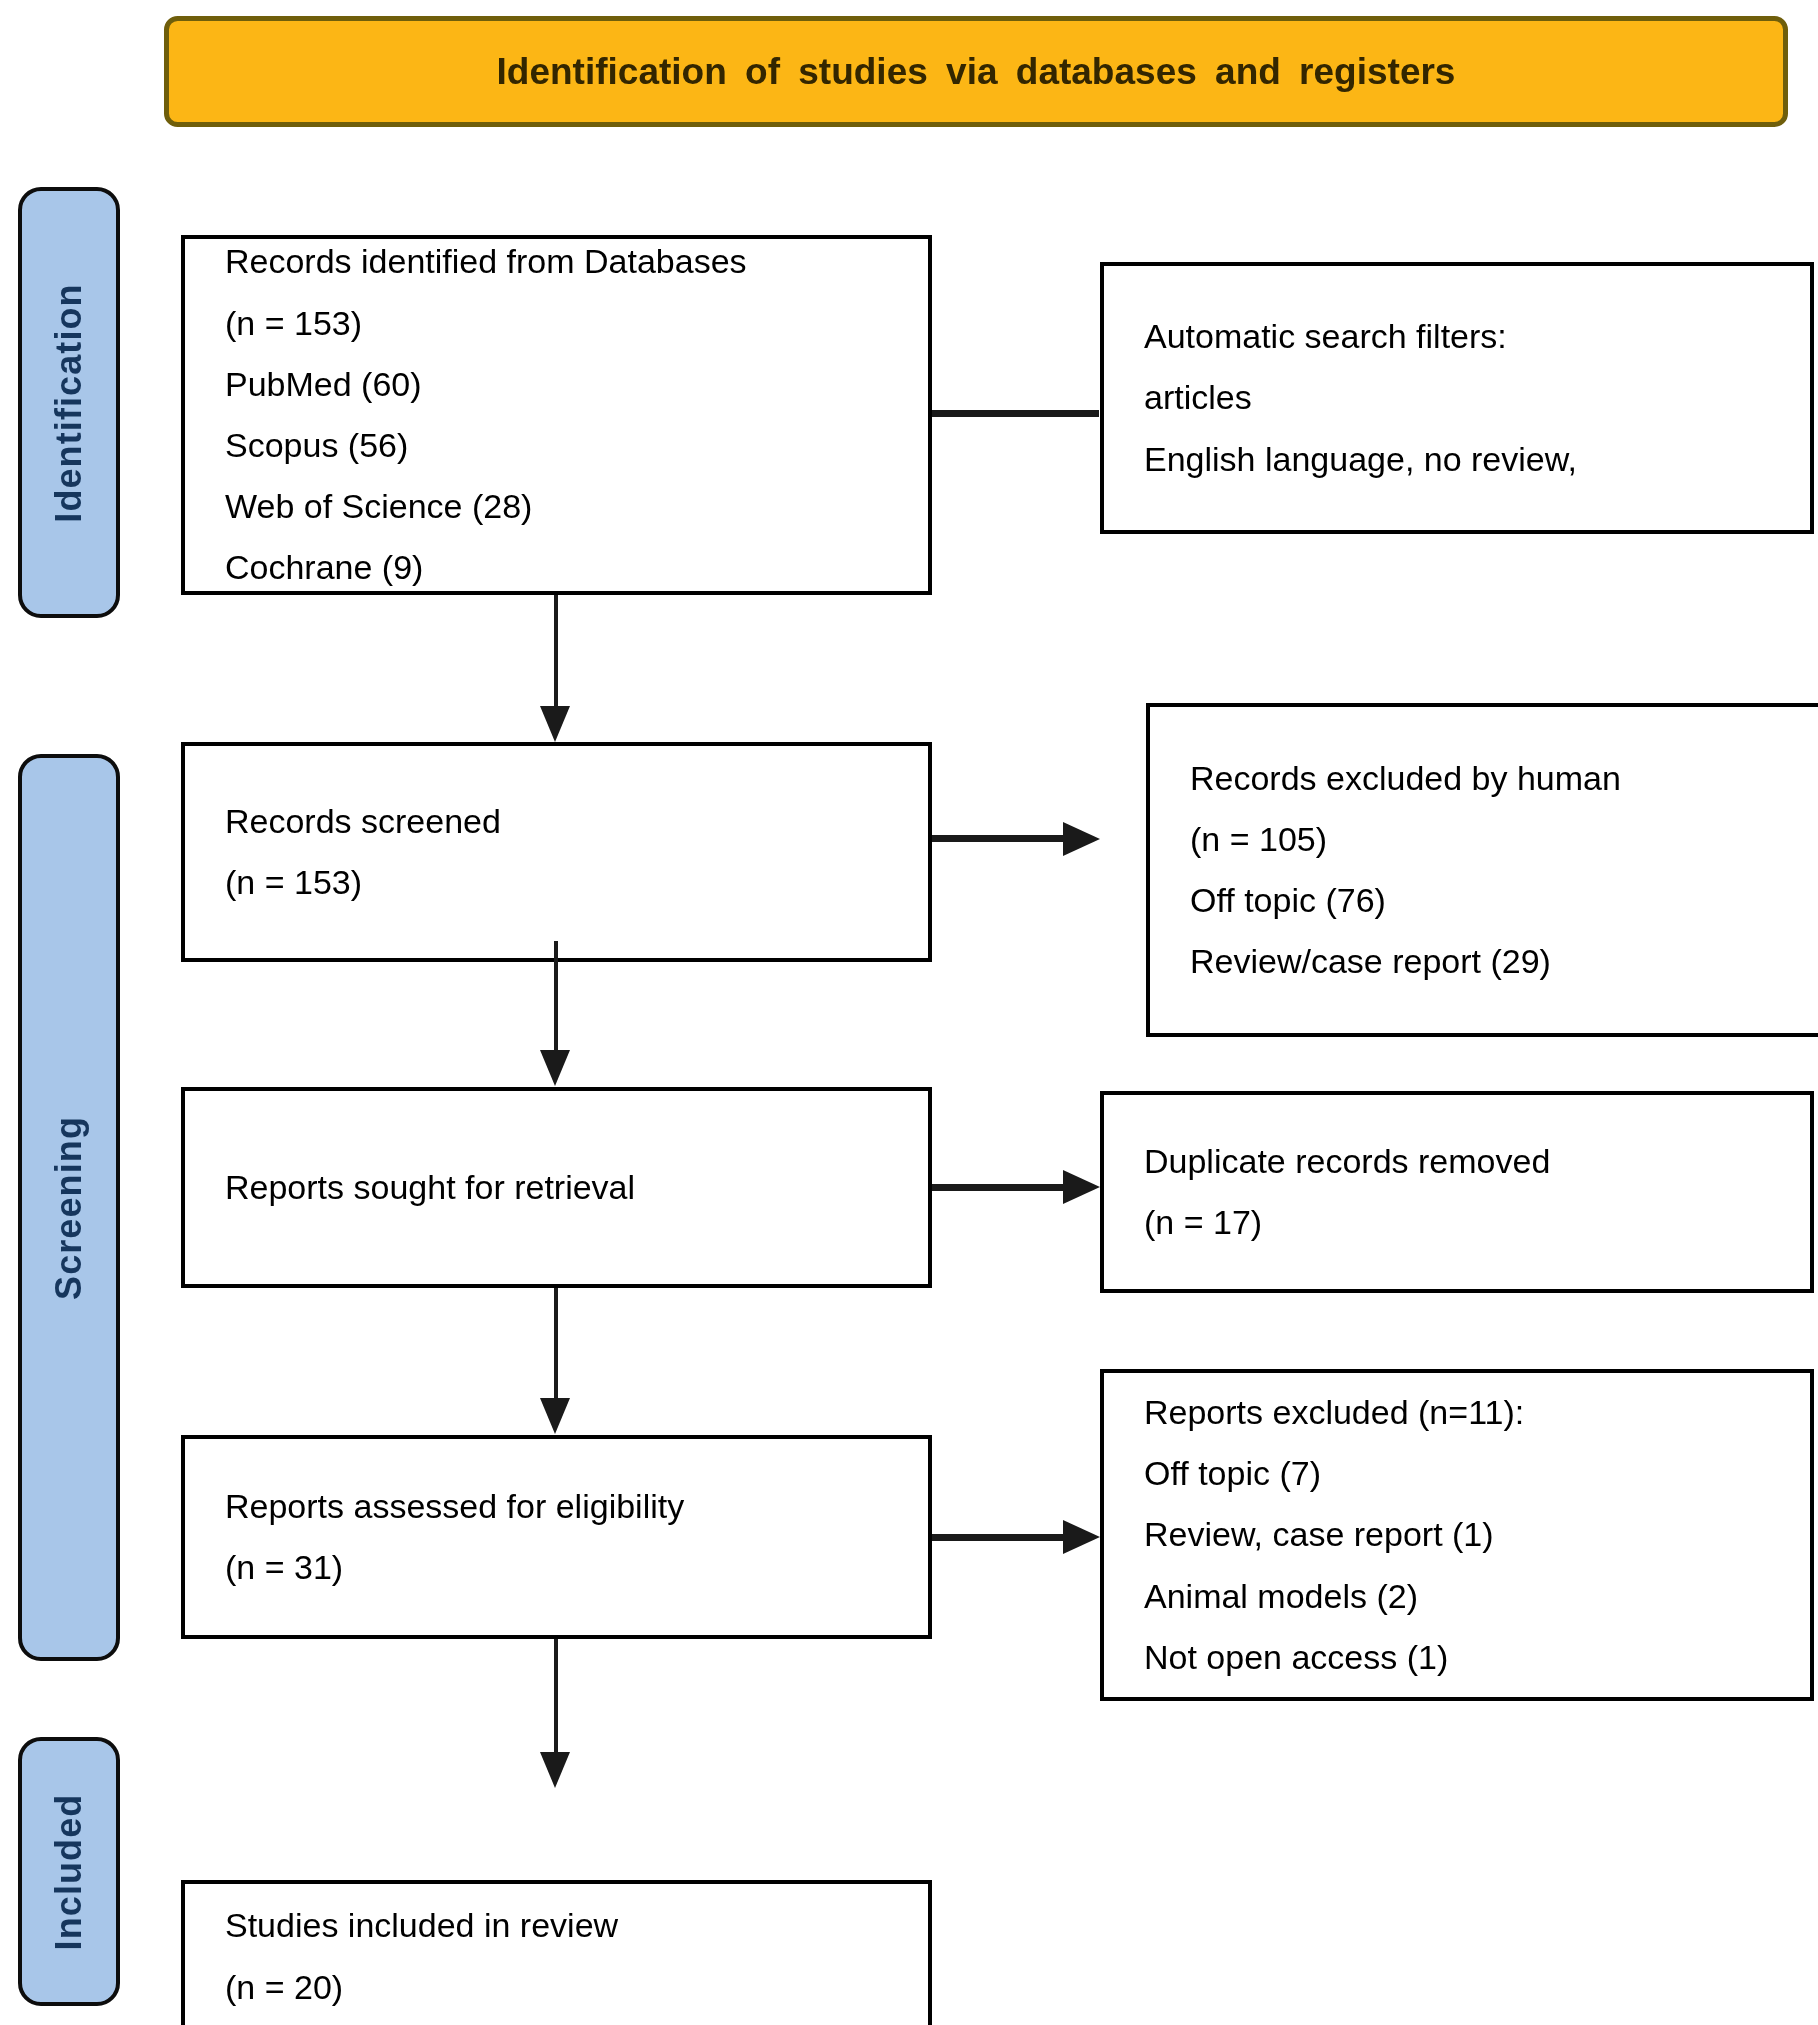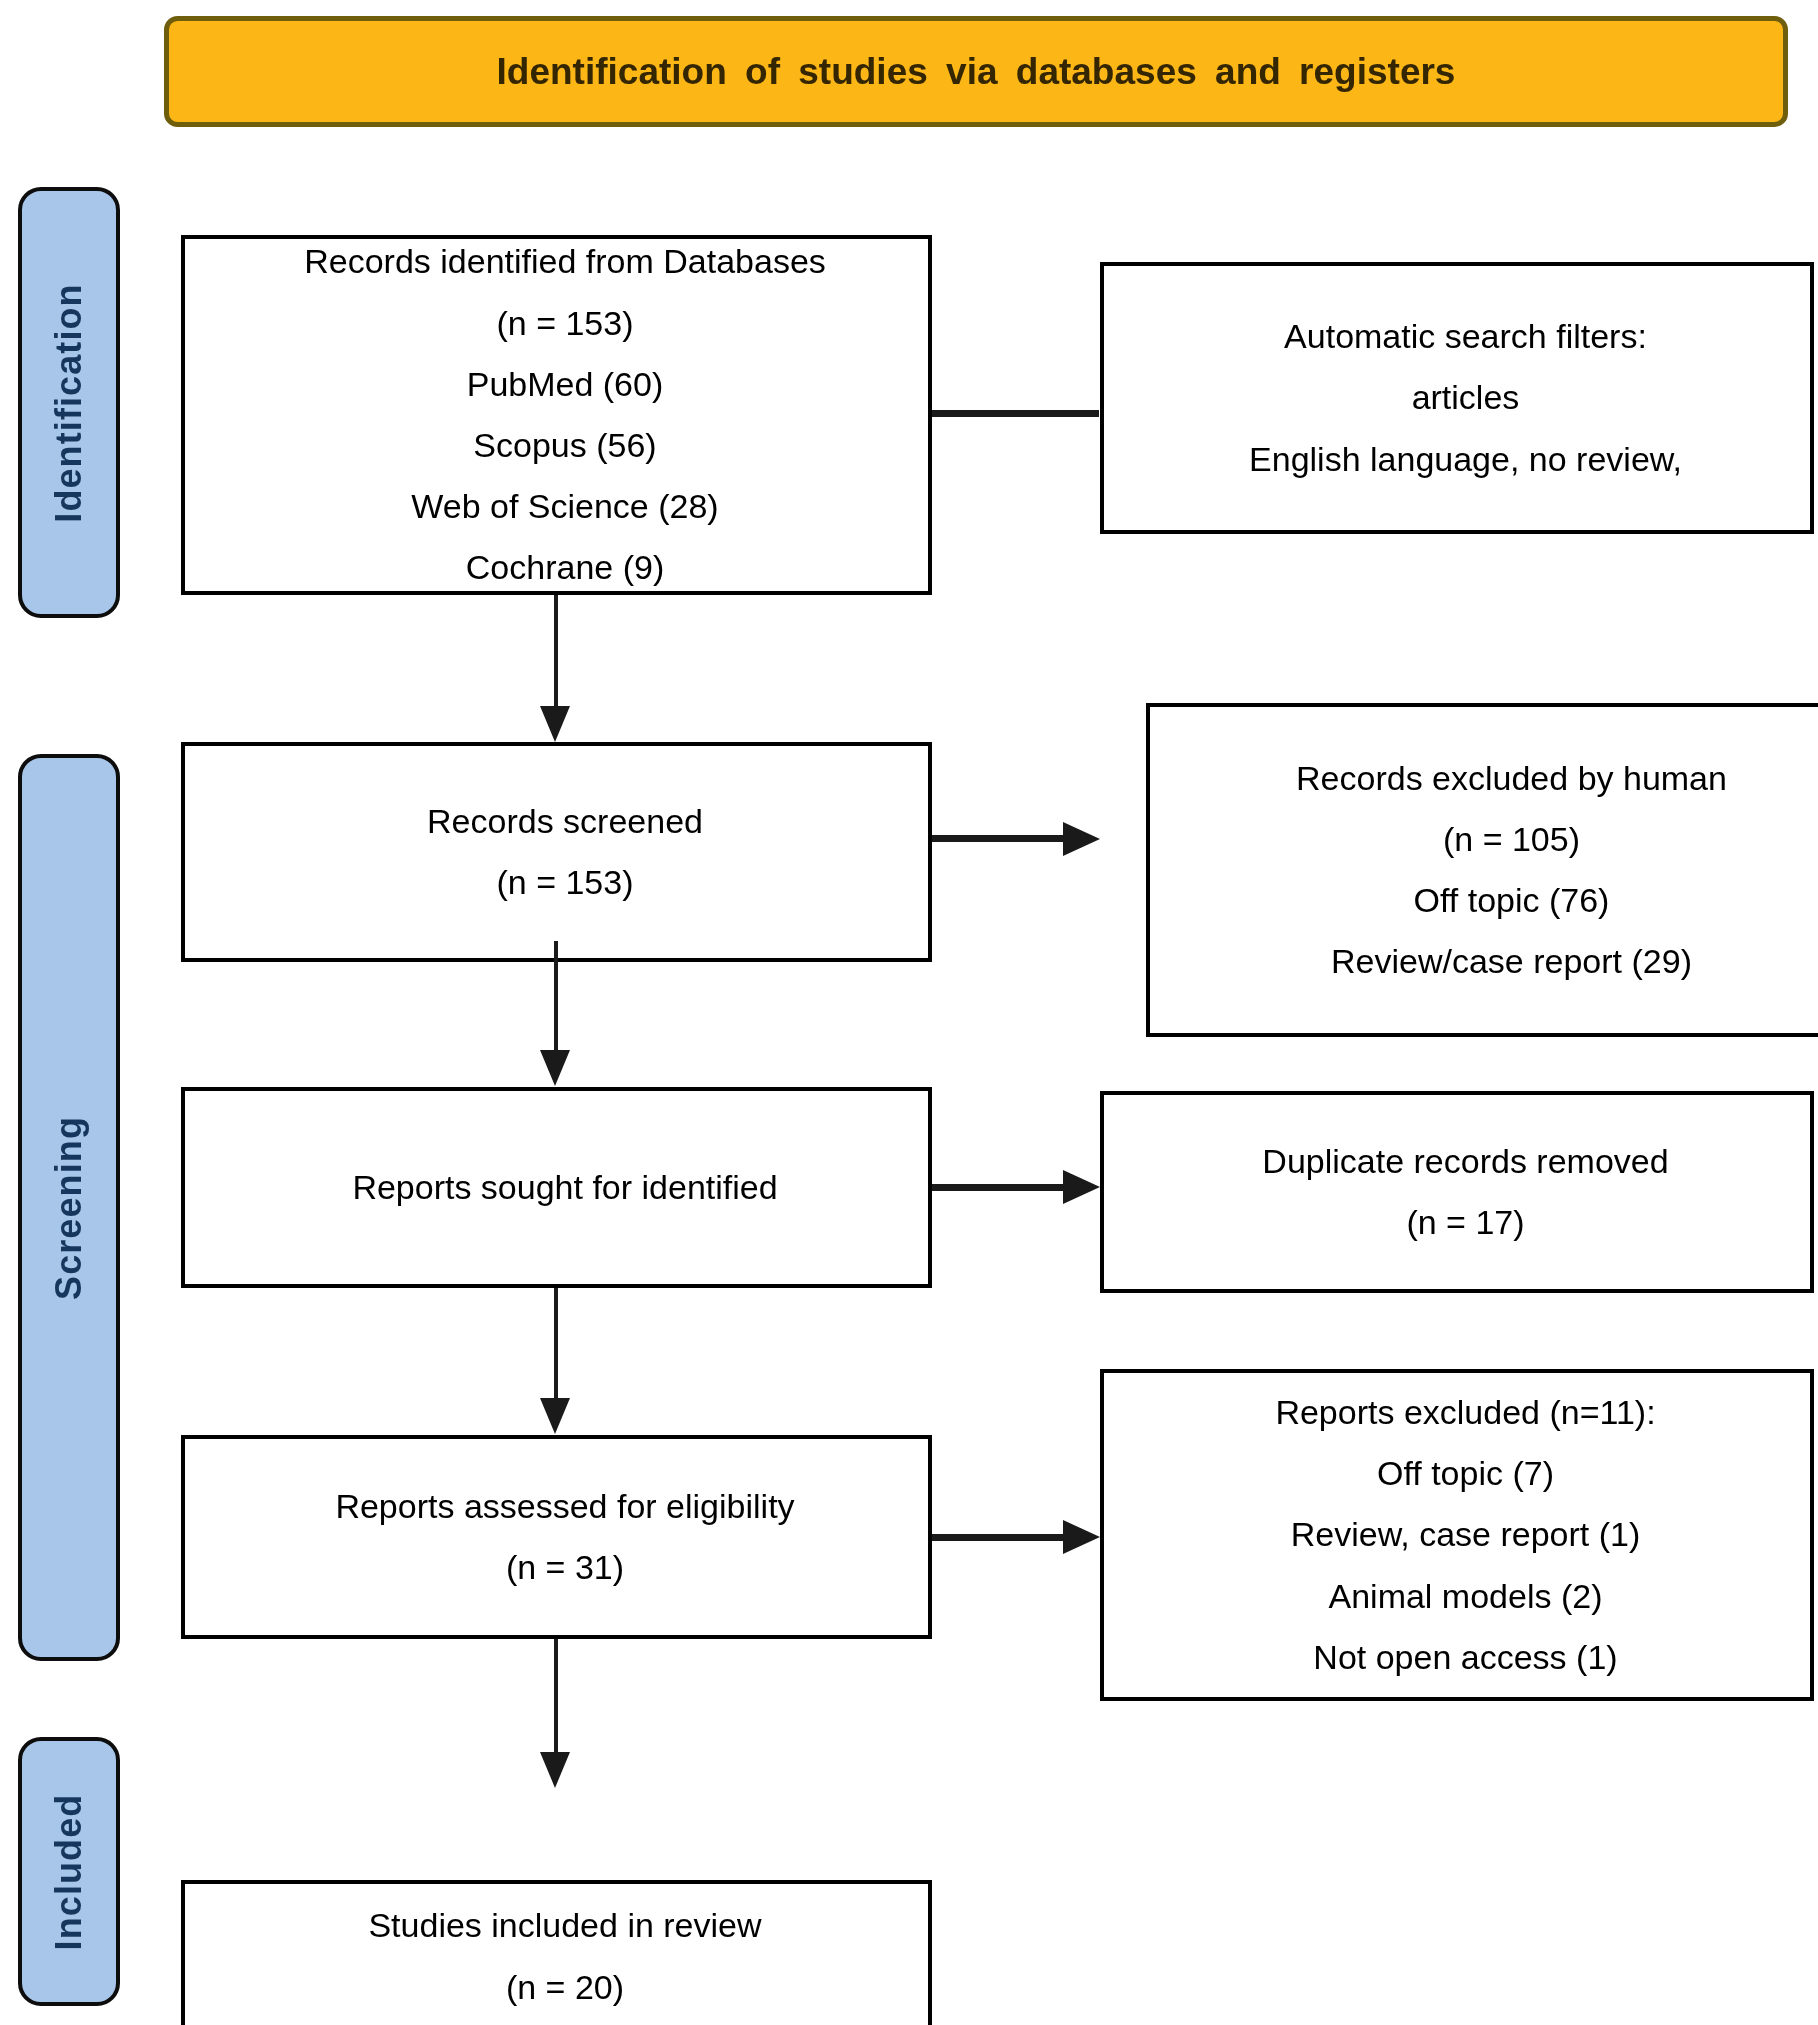--- a/index.html
+++ b/index.html
@@ -52,21 +52,21 @@
   .stage-identification{ top:187px; height:431px; }
   .stage-screening{ top:754px; height:907px; }
   .stage-included{ top:1737px; height:269px; }
   .fbox{
     position:absolute;
     background:#ffffff;
     border:4.5px solid var(--box_border);
     box-sizing:border-box;
     display:flex; flex-direction:column; justify-content:center;
     padding:11.3px 23px 11.3px 40px;
-    font-size:34px; line-height:1.8;align-items:center;
+    font-size:34px; line-height:1.8;
   }
   .col-left{ left:181px; width:751px; }
   .col-right{ left:1100px; width:714px; }
   .b1{ top:235px;  height:360px; }
   .b2{ top:742px; height:220px; }
   .b3{ top:1087px; height:201px; }
   .b4{ top:1435px; height:204px; }
   .b5{ top:1880px; height:153px; }
   .r1{ top:262px;  height:272px; }
   .r2{ top:703px; height:334px;margin-left:46px; }
@@ -119,21 +119,21 @@
     <div class="line">Web of Science (28)</div>
     <div class="line">Cochrane (9)</div>
   </div>
 
   <div class="fbox col-left b2">
     <div class="line">Records screened</div>
     <div class="line">(n = 153)</div>
   </div>
 
   <div class="fbox col-left b3">
-    <div class="line">Reports sought for identified</div>
+    <div class="line">Reports sought for retrieval</div>
   </div>
 
   <div class="fbox col-left b4">
     <div class="line">Reports assessed for eligibility</div>
     <div class="line">(n = 31)</div>
   </div>
 
   <div class="fbox col-left b5">
     <div class="line">Studies included in review</div>
     <div class="line">(n = 20)</div>

